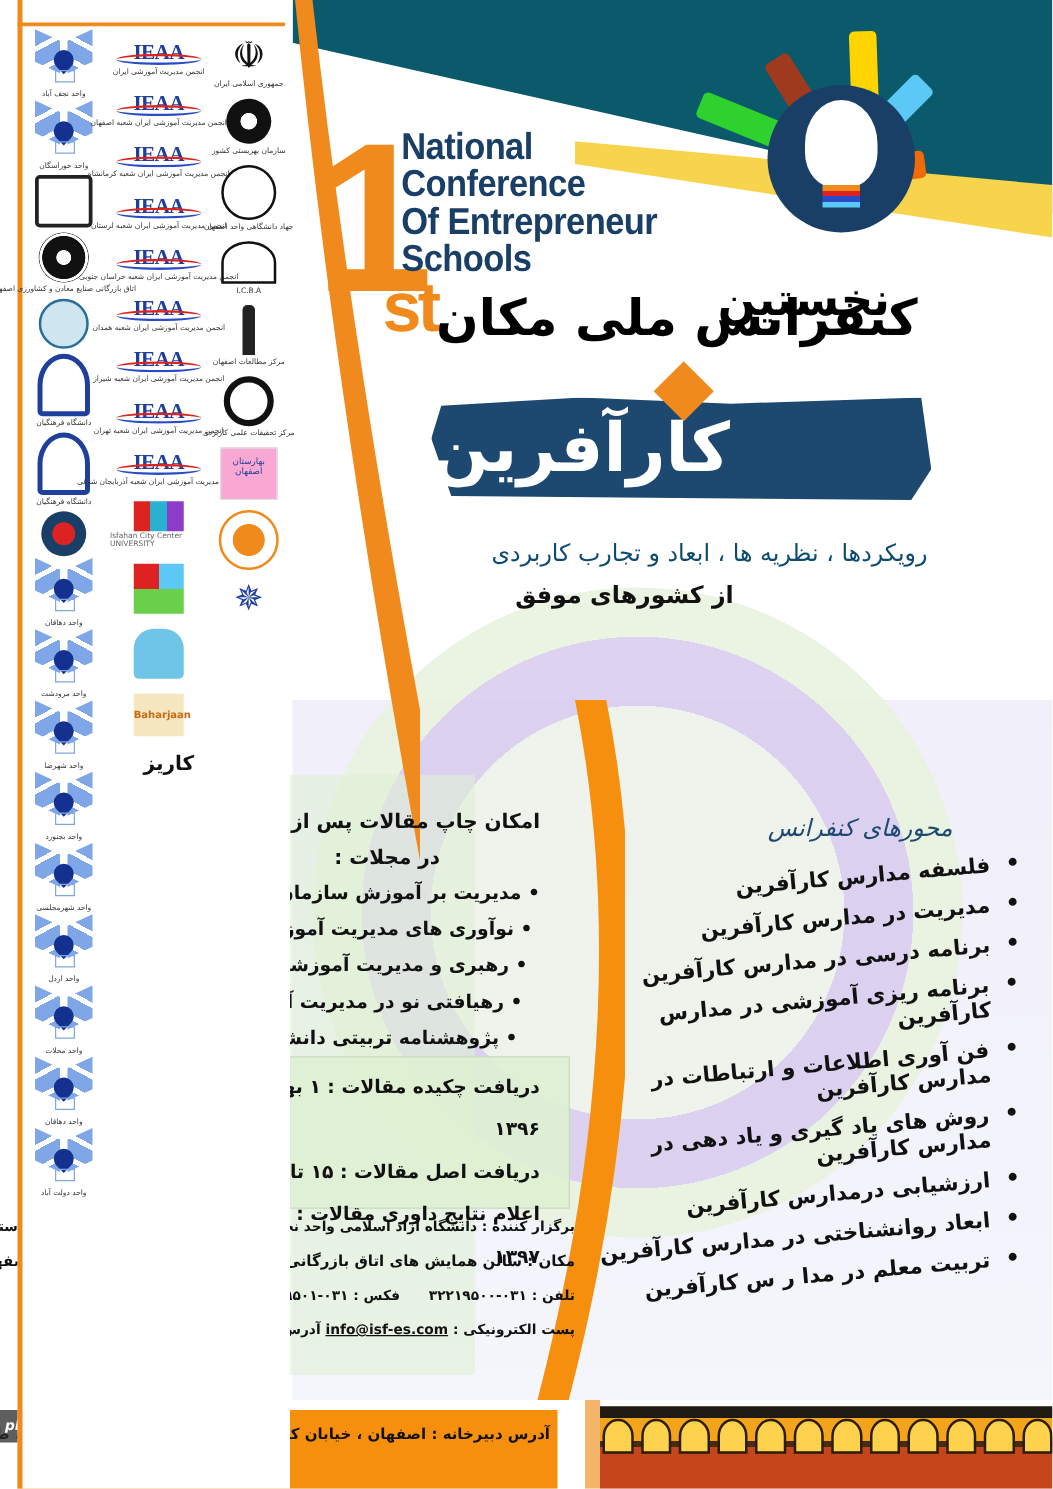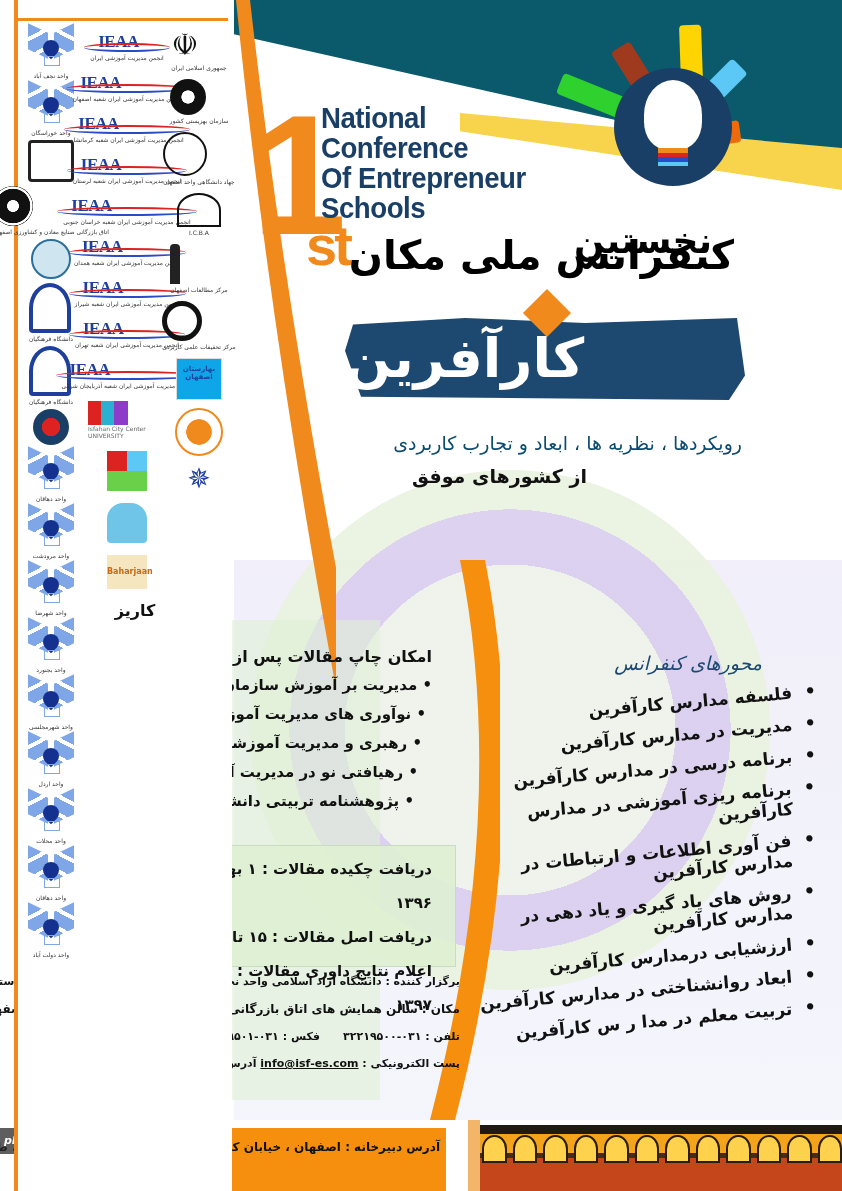--- a/index.html
+++ b/index.html
@@ -2,21 +2,21 @@
 <html><head>
 <meta charset="utf-8">
 <style>
   html,body{margin:0;padding:0;}
   body{width:842px;height:1191px;position:relative;overflow:hidden;background:#ffffff;font-family:"DejaVu Sans",sans-serif;}
   .abs{position:absolute;}
   
   #logo-frame{left:14px;top:0;width:214px;height:1191px;border-left:4px solid #f08a1c;background:#fff;}
   #logo-topbar{left:14px;top:18px;width:214px;height:3px;background:#f08a1c;}
   .logo-col{position:absolute;top:26px;display:flex;flex-direction:column;align-items:center;}
-  .logo{display:flex;flex-direction:column;justify-content:center;}
+  .logo{display:flex;flex-direction:column;align-items:center;justify-content:center;}
   .logo .cap{font-size:6px;color:#333;text-align:center;line-height:7px;direction:rtl;margin-top:2px;white-space:nowrap;}
   .azad{width:46px;height:44px;position:relative;}
   .azad .wl{position:absolute;left:0;top:2px;width:20px;height:26px;background:linear-gradient(135deg,#7fa6e6 0 30%,#fff 30% 40%,#7fa6e6 40% 70%,#fff 70% 80%,#7fa6e6 80%);transform:skewY(25deg);}
   .azad .wr{position:absolute;right:0;top:2px;width:20px;height:26px;background:linear-gradient(225deg,#7fa6e6 0 30%,#fff 30% 40%,#7fa6e6 40% 70%,#fff 70% 80%,#7fa6e6 80%);transform:skewY(-25deg);}
   .azad .core{position:absolute;left:15px;top:14px;width:16px;height:16px;background:#14318f;border-radius:50% 50% 50% 0;transform:rotate(-45deg);}
   .azad .base{position:absolute;left:16px;top:30px;width:14px;height:8px;border:1px solid #7fa6e6;}
   .ieaa{font-family:"Liberation Serif",serif;font-weight:bold;color:#1e3f9c;font-size:17px;letter-spacing:-0.5px;position:relative;padding:0 8px;}
   .ieaa:before{content:"";position:absolute;left:-6px;right:-6px;top:11px;height:5px;border-radius:50%;border-top:2px solid #d22;border-bottom:2px solid #2a4bc7;}
   .emblem{width:36px;height:36px;border-radius:50%;}
   
@@ -101,20 +101,21 @@
 <div class="abs" id="fa-title-2">کنفرانس ملی مکان</div>
 <div class="abs" id="banner"></div>
 <div class="abs" id="diamond"></div>
 <div class="abs" id="banner-text">کارآفرین</div>
 
 <div class="abs" id="subtitle-1">رویکردها ، نظریه ها ، ابعاد و تجارب کاربردی</div>
 <div class="abs" id="subtitle-2">از کشورهای موفق</div>
 
 <div class="abs" id="journals">
   <div class="intro">امکان چاپ مقالات پس از داوری</div>
+  <div class="intro" style="padding-right:80px">در مجلات :</div>
   <div>• <span>مدیریت بر آموزش سازمان ها</span></div>
   <div style="padding-right:6px">• <span>نوآوری های مدیریت آموزشی</span></div>
   <div style="padding-right:10px">• <span>رهبری و مدیریت آموزشی</span></div>
   <div style="padding-right:14px">• <span>رهیافتی نو در مدیریت آموزشی</span></div>
   <div style="padding-right:18px;margin-left:-120px">• <span>پژوهشنامه تربیتی دانشگاه آزاد اسلامی واحد بجنورد</span></div>
 </div>
 
 <div class="abs" id="axes-title">محورهای کنفرانس</div>
 <div class="abs" id="axes-list">
   <div class="item">فلسفه مدارس کارآفرین</div>
@@ -372,21 +373,21 @@
       </div>
     <div class="logo">
         <div style="width:10px;height:40px;background:#222;border-radius:4px 4px 0 0;"></div>
         <div class="cap">مرکز مطالعات اصفهان</div>
       </div>
     <div class="logo">
         <div class="emblem" style="width:30px;height:30px;border:5px solid #111;"></div>
         <div class="cap">مرکز تحقیقات علمی کاربردی</div>
       </div>
     <div class="logo">
-        <div style="width:46px;height:42px;background:#0ea5e9;border:1px solid #ddd;color:#1e3f9c;font-size:7px;font-weight:bold;text-align:center;padding-top:6px;box-sizing:border-box;direction:rtl;">بهارستان اصفهان</div>
+        <div style="width:46px;height:42px;background:#f9a8d4;border:1px solid #ddd;color:#1e3f9c;font-size:7px;font-weight:normal;text-align:center;padding-top:6px;box-sizing:border-box;direction:rtl;">بهارستان اصفهان</div>
       </div>
     <div class="logo">
         <div class="emblem" style="width:44px;height:44px;border:2px solid #f08a1c;background:radial-gradient(circle,#f08a1c 0 40%,#fff 42%);"></div>
       </div>
     <div class="logo">
         <div style="font-size:28px;color:#1e3f9c;line-height:30px;">✵</div>
       </div>
   </div>
 </div>
 <div class="abs" id="logo-topbar"></div>

